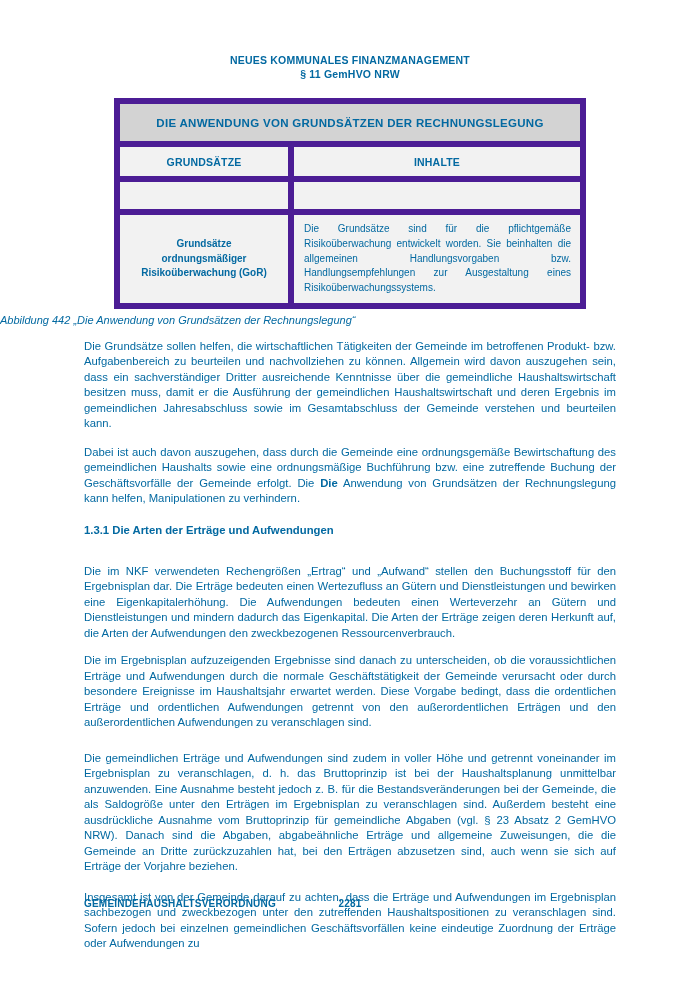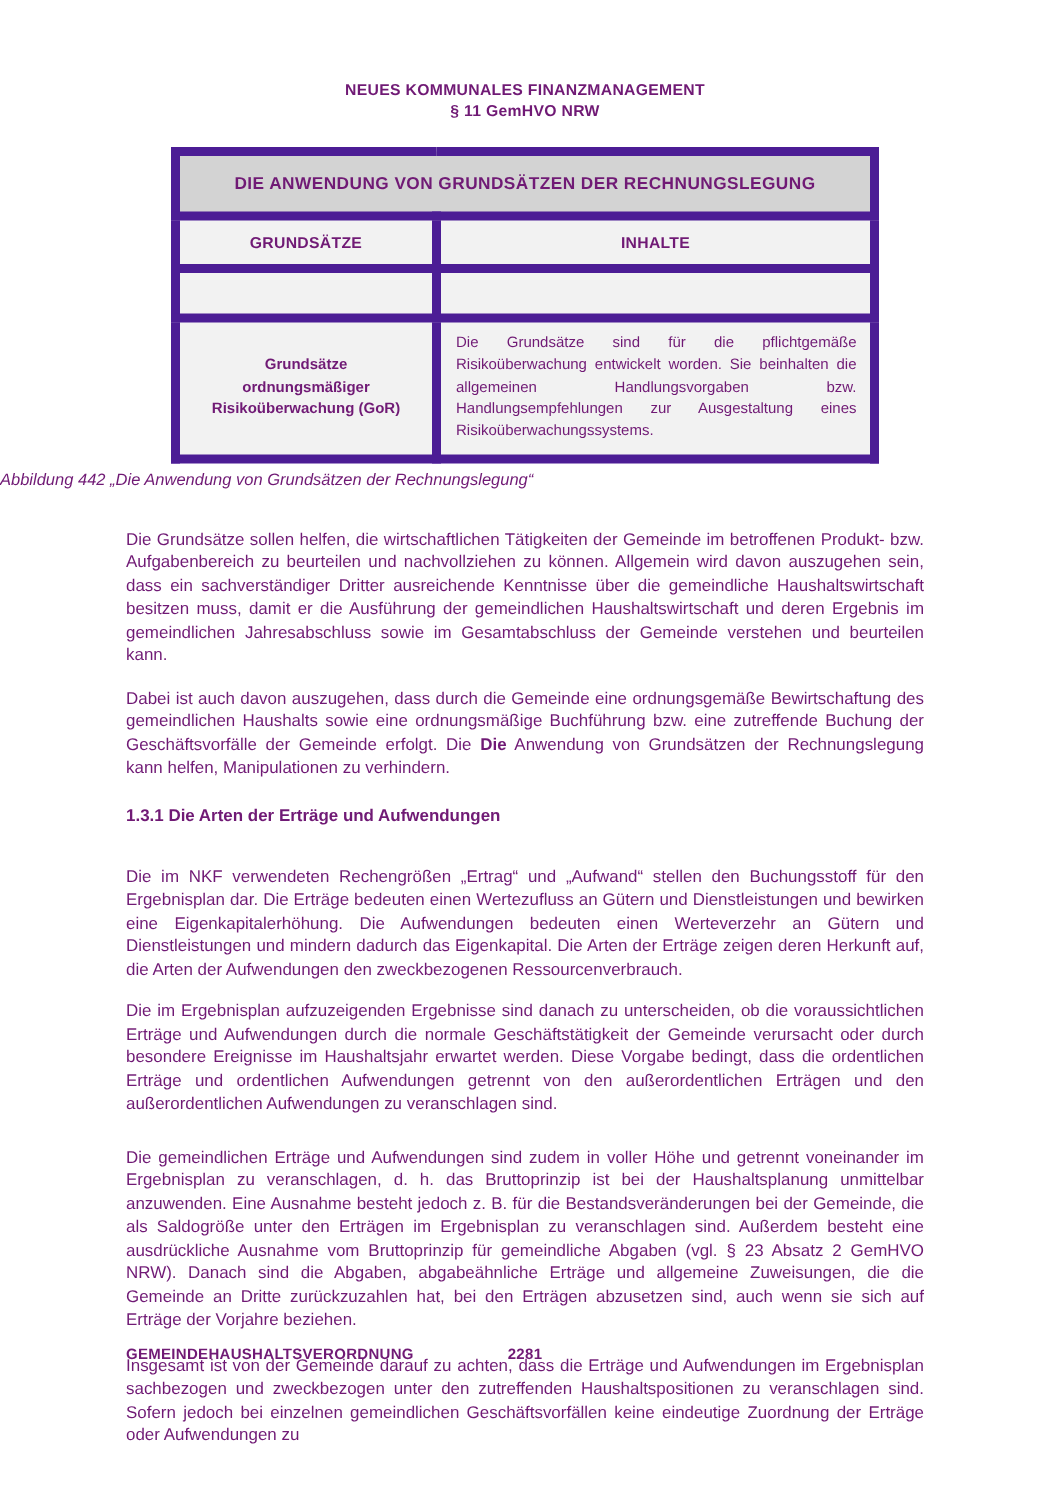--- a/index.html
+++ b/index.html
@@ -2,21 +2,21 @@
 <html lang="de"><head>
 <meta charset="utf-8">
 <style>
   html, body { margin: 0; padding: 0; background: #ffffff; }
   .page {
     position: relative;
     width: 700px;
     height: 990px;
     background: #ffffff;
     font-family: "Liberation Sans", sans-serif;
-    color: #701a75;
+    color: #0369a1;
     overflow: hidden;
   }
   
   .doc-header {
     padding-top: 54px;
     text-align: center;
     font-weight: bold;
     font-size: 10.5px;
     line-height: 13.5px;
     letter-spacing: 0.2px;
@@ -77,21 +77,21 @@
   
   .body-col { width: 532px; margin: 0 auto; }
   .para {
     margin: 12px 0 0;
     font-size: 11.3px;
     line-height: 15.5px;
     text-align: justify;
     hyphens: auto;
     -webkit-hyphens: auto;
   }
-  .para-1 { margin-top: 27px; }
+  .para-1 { margin-top: 13px; }
   .para-2 { margin-top: 13px; }
   .para-3 { margin-top: 28px; }
   .para-4 { margin-top: 12px; }
   .para-5 { margin-top: 20px; }
   .para-6 { margin-top: 15px; }
   .heading {
     font-size: 11.3px;
     font-weight: bold;
     margin: 0;
   }

